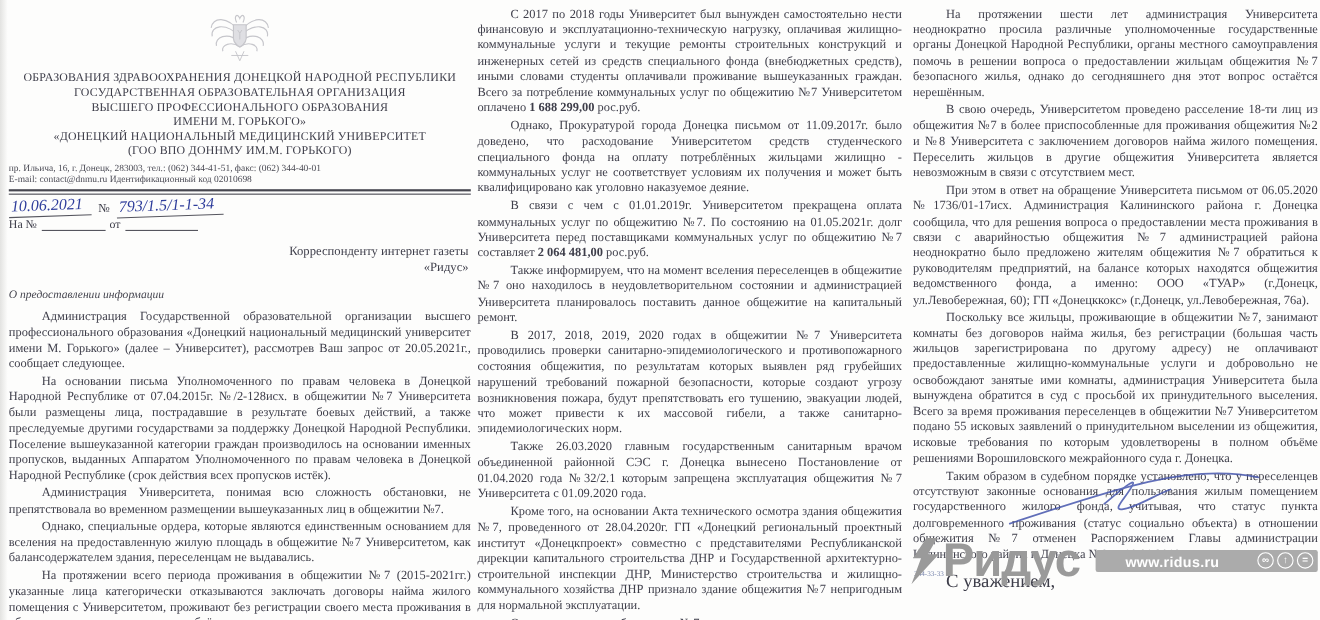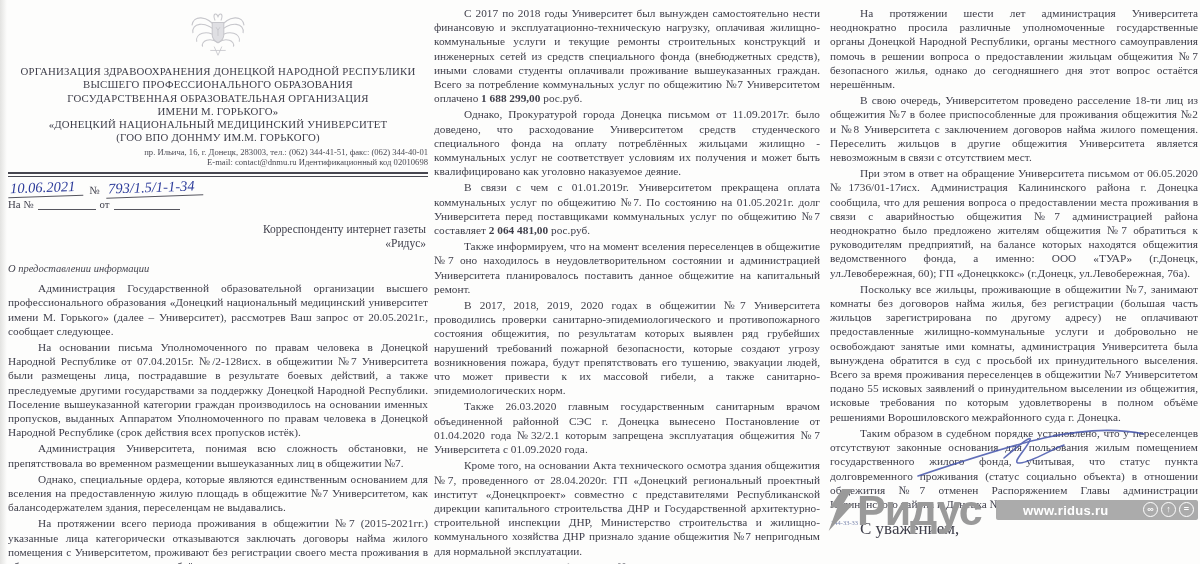--- a/index.html
+++ b/index.html
@@ -9,21 +9,21 @@
              background:linear-gradient(to right,#e3e3e1,rgba(255,255,255,0));}
   .col{position:absolute;top:6px;}
   .col1{left:8px;width:420px;}
   .col2{left:434px;width:386px;}
   .col3{left:830px;width:368px;position:relative;position:absolute;}
   .para{margin:0 0 2px 0;text-indent:30px;text-align:justify;font-size:11.3px;line-height:14.2px;}
   .para .b{font-weight:bold;}
   
   .emblem{width:62px;height:54px;margin:2px auto 3px auto;opacity:.75;}
   .lh-line{text-align:center;font-size:10.8px;line-height:13.3px;letter-spacing:.2px;}
-  .lh-contact{text-align:right;font-size:8.6px;line-height:10.4px;color:#4a4a54;}
+  .lh-contact{text-align:left;font-size:8.6px;line-height:10.4px;color:#4a4a54;}
   .rules{margin-top:4px;}
   .rule-thick{height:2.6px;background:#474750;}
   .rule-thin{height:1.2px;background:#474750;margin-top:1.8px;}
   .ref-area{margin-top:2px;height:36px;position:relative;font-size:11px;}
   .hw{font-style:italic;color:#2e3d9b;font-size:14.5px;transform:rotate(-2deg);
       display:inline-block;border-bottom:1px solid #55555e;padding:0 8px 0 2px;}
   .ref-row1{display:flex;align-items:flex-end;gap:6px;}
   .ref-no{font-size:11px;color:#3e3e4a;padding-bottom:1px;}
   .ref-row2{margin-top:1px;display:flex;align-items:flex-end;gap:4px;font-size:10.8px;}
   .blank{display:inline-block;border-bottom:1px solid #55555e;height:11px;}
@@ -63,23 +63,23 @@
         <g stroke="#b4b4bb" fill="none" stroke-width="1.1">
           <path d="M32 22 C20 6 6 8 5 18 M32 26 C18 12 4 16 6 26 M32 31 C20 21 8 27 10 35 M32 36 C24 30 14 34 16 40"></path>
           <path d="M32 22 C44 6 58 8 59 18 M32 26 C46 12 60 16 58 26 M32 31 C44 21 56 27 54 35 M32 36 C40 30 50 34 48 40"></path>
           <path d="M29 13 C26 6 30 4 32 9 C34 4 38 6 35 13"></path>
           <path d="M26 15 h12 v13 c0 5 -6 8 -6 8 c0 0 -6 -3 -6 -8 z" fill="#d6d6db"></path>
           <path d="M30 20 l2 3 l2 -3 M32 23 v6" stroke-width="0.9"></path>
           <path d="M28 40 L32 49 L36 40 M24 44 h16" stroke-width="0.9"></path>
         </g>
       </svg>
     </div>
-    <div class="lh-line">ОРГАНИЗАЦИЯ ЗДРАВООХРАНЕНИЯ ДОНЕЦКОЙ НАРОДНОЙ РЕСПУБЛИКИ</div>
+    <div class="lh-line">ОБРАЗОВАНИЯ ЗДРАВООХРАНЕНИЯ ДОНЕЦКОЙ НАРОДНОЙ РЕСПУБЛИКИ</div>
+    <div class="lh-line">ГОСУДАРСТВЕННАЯ ОБРАЗОВАТЕЛЬНАЯ ОРГАНИЗАЦИЯ</div>
     <div class="lh-line">ВЫСШЕГО ПРОФЕССИОНАЛЬНОГО ОБРАЗОВАНИЯ</div>
-    <div class="lh-line">ГОСУДАРСТВЕННАЯ ОБРАЗОВАТЕЛЬНАЯ ОРГАНИЗАЦИЯ</div>
     <div class="lh-line">ИМЕНИ М. ГОРЬКОГО»</div>
     <div class="lh-line">«ДОНЕЦКИЙ НАЦИОНАЛЬНЫЙ МЕДИЦИНСКИЙ УНИВЕРСИТЕТ</div>
     <div class="lh-line">(ГОО ВПО ДОННМУ ИМ.М. ГОРЬКОГО)</div>
     <div class="lh-contact" style="margin-top:2px;">пр. Ильича, 16, г. Донецк, 283003, тел.: (062) 344-41-51, факс: (062) 344-40-01</div>
     <div class="lh-contact">E-mail: contact@dnmu.ru Идентификационный код 02010698</div>
     <div class="rules">
       <div class="rule-thick"></div>
       <div class="rule-thin"></div>
     </div>
     <div class="ref-area">

